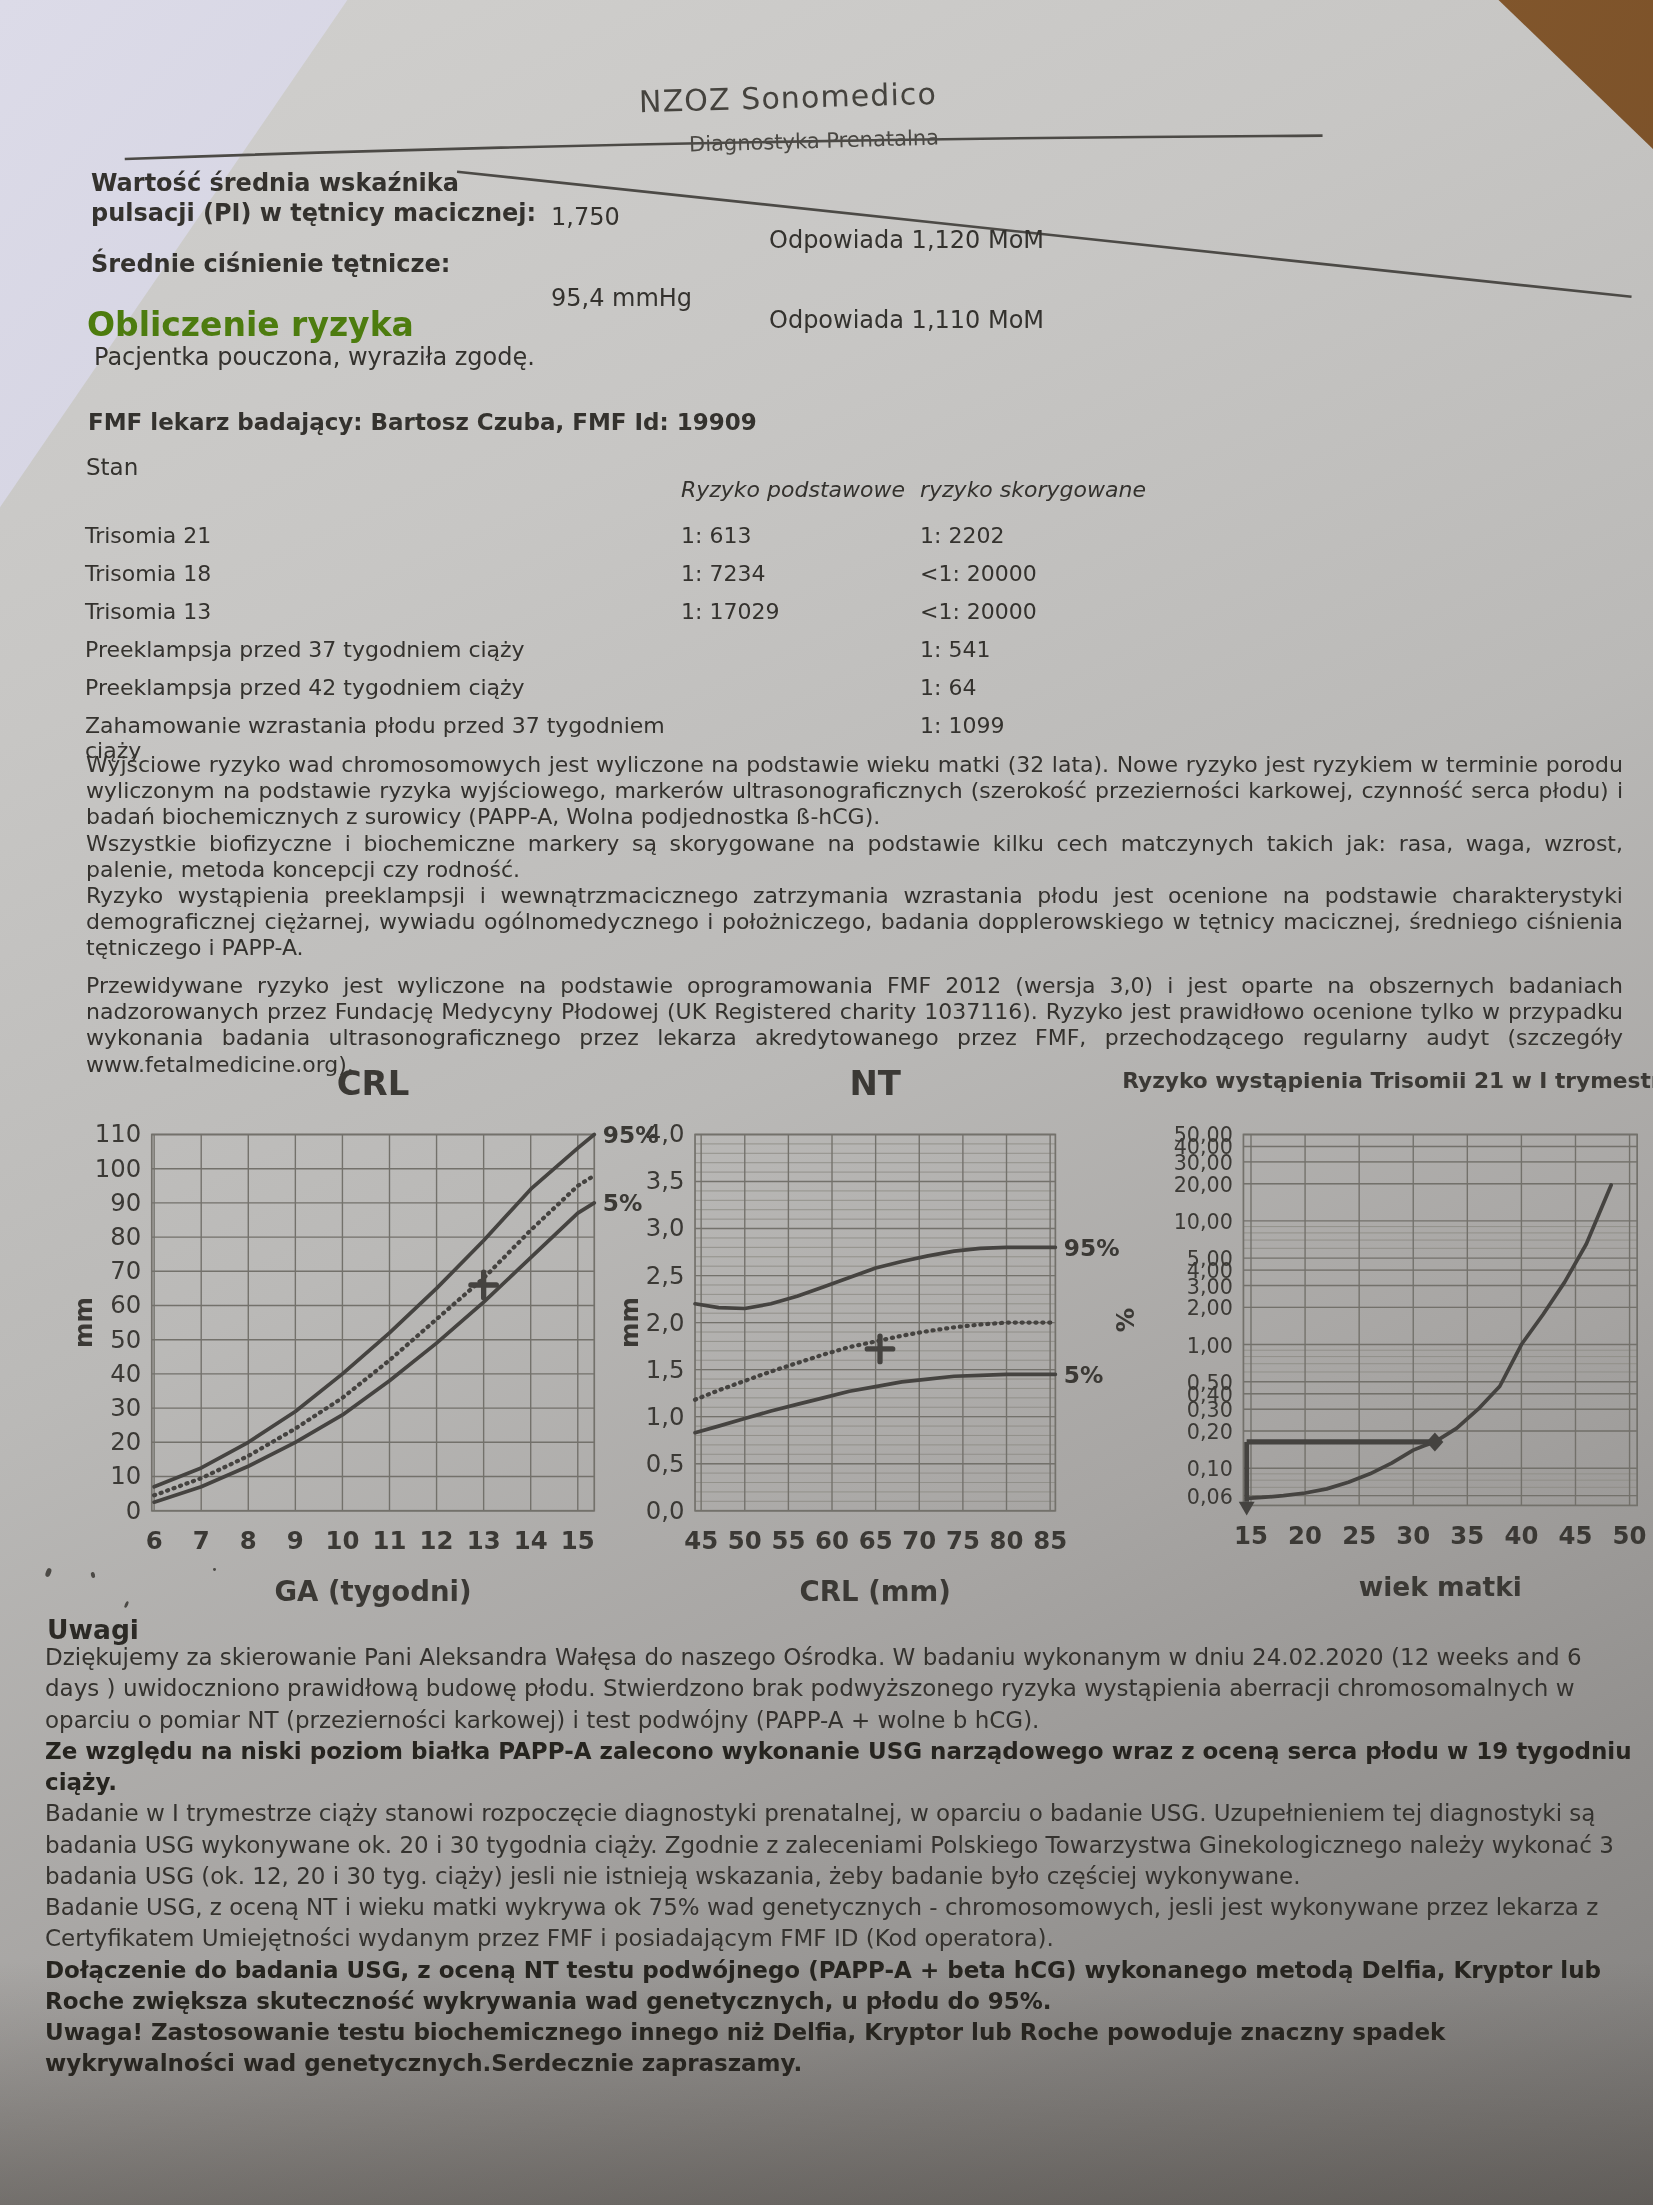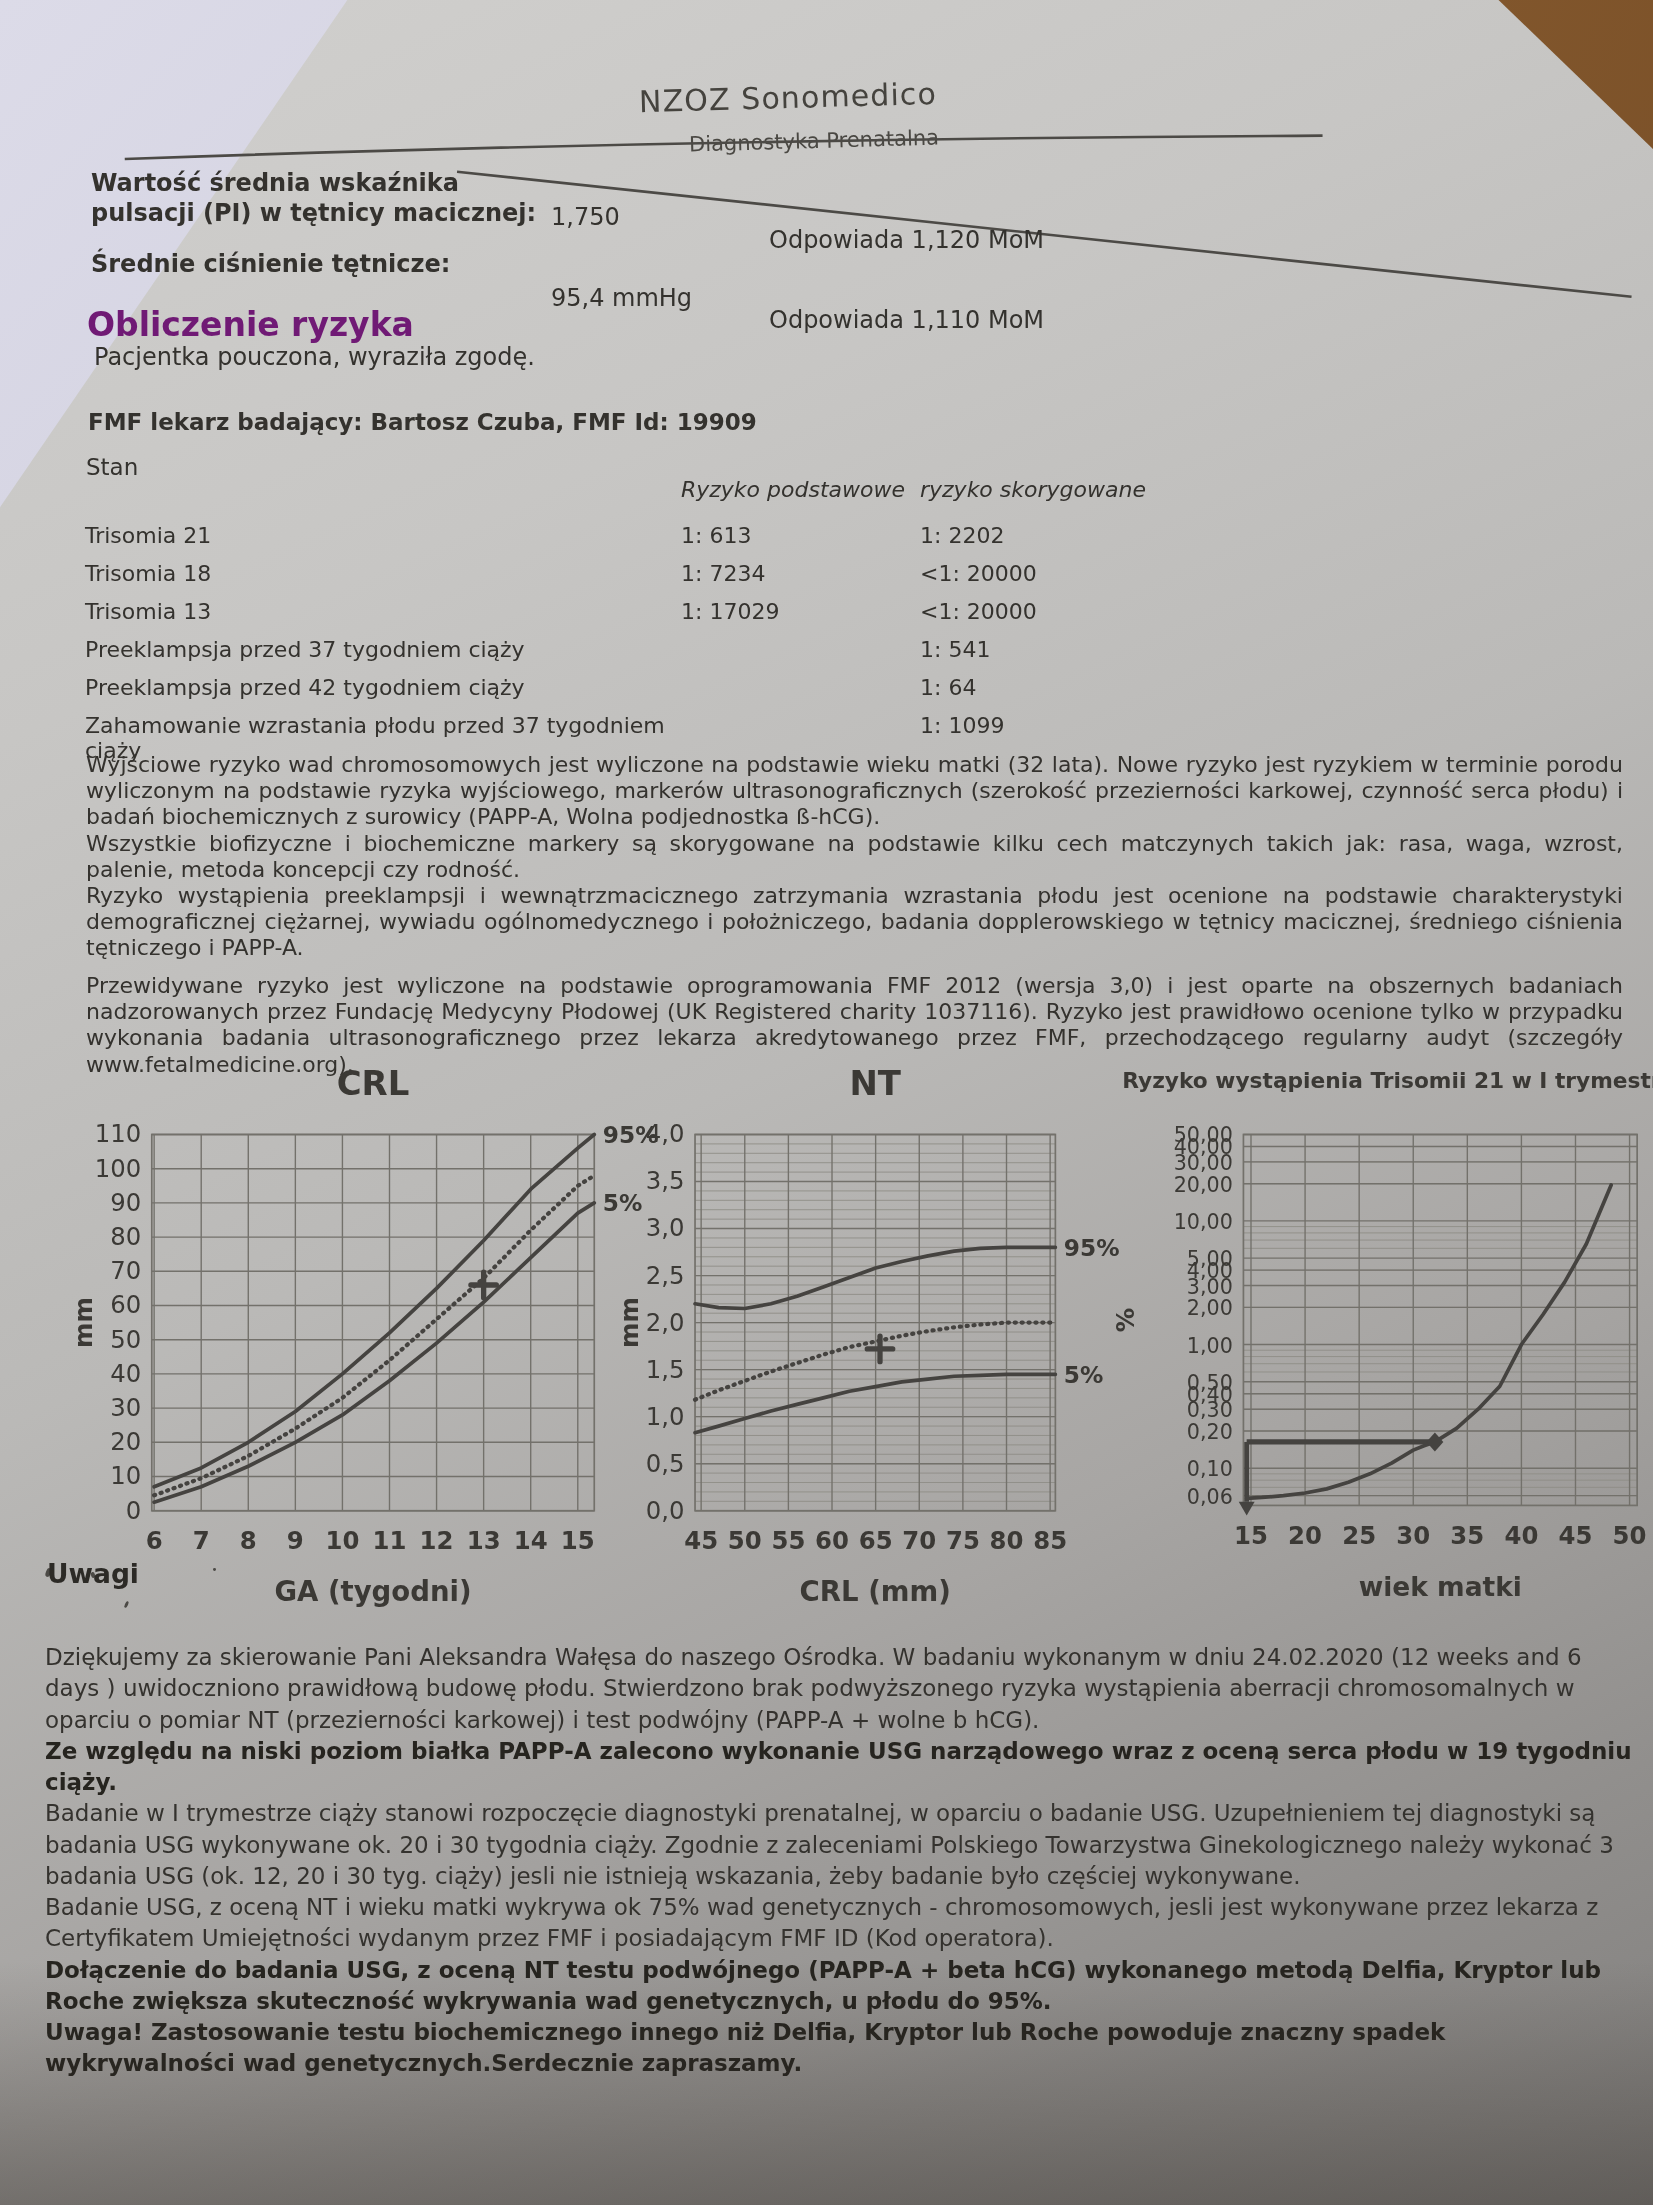--- a/index.html
+++ b/index.html
@@ -17,21 +17,21 @@
        clip-path:polygon(21% 0,90.6% 0,100% 6.8%,100% 100%,0 100%,0 23%)}
   .bottom-shade{position:absolute;left:0;right:0;bottom:0;height:244px;
        background:linear-gradient(rgba(55,48,40,0),rgba(48,42,36,.40));pointer-events:none}
   .abs{position:absolute}
   .b{font-weight:bold}
   .i{}
   .hdr-clinic{font-size:30px;letter-spacing:1.1px;color:#45433e;transform:rotate(-1.6deg)}
   .hdr-sub{font-size:21px;color:#4a4843;transform:rotate(-1.6deg)}
   .lbl{font-size:24px;font-weight:bold;line-height:1.25}
   .val{font-size:24px}
-  .h2{font-size:33px;font-weight:bold;color:#701a75}
+  .h2{font-size:33px;font-weight:bold;color:#4d7c0f}
   .body-txt{font-size:22px;line-height:1.19;text-align:justify}
   .risk-table{font-size:22px}
   .risk-head{display:grid;grid-template-columns:596px 239px auto;font-style:italic;height:46px}
   .risk-row{display:grid;grid-template-columns:596px 239px auto;height:38px;align-items:start}
   .uwagi-p{font-size:23px;line-height:1.36}
   .uwagi-p.b{color:#26241f}
   .speck{position:absolute;background:#4c4a46;border-radius:45%}
   svg{overflow:visible;display:block}
   svg text{font-family:"DejaVu Sans","Liberation Sans",sans-serif;fill:#3b3935}
 </style>
@@ -338,21 +338,21 @@
       <polygon points="216.12362637362634,843.1437852067844 246.12362637362634,843.1437852067844 231.12362637362634,869.1437852067844" fill="#454340"></polygon>
       <polygon points="586.293956043956,712.2492266508142 602.293956043956,730.2492266508142 586.293956043956,748.2492266508142 570.293956043956,730.2492266508142" fill="#454340"></polygon>
     </svg>
   </div>
 
 <div class="speck" style="left:46px;top:1568px;width:4.8px;height:8.5px;transform:rotate(20deg)"></div>
 <div class="speck" style="left:91px;top:1572px;width:3.7px;height:6.4px;transform:rotate(-15deg)"></div>
 <div class="speck" style="left:125px;top:1601px;width:3.2px;height:6.9px;transform:rotate(25deg)"></div>
 <div class="speck" style="left:213px;top:1568px;width:3.2px;height:3.2px"></div>
 
-<div class="abs b" style="left:47px;top:1558px;font-size:26.5px;color:#2c2a26">Uwagi</div>
+<div class="abs b" style="left:47px;top:1614px;font-size:26.5px;color:#2c2a26">Uwagi</div>
 <div class="abs" id="uwagi-list" style="left:45px;top:1642px;width:1590px">
     <p class="uwagi-p">Dziękujemy za skierowanie Pani Aleksandra Wałęsa do naszego Ośrodka. W badaniu wykonanym w dniu 24.02.2020 (12 weeks and 6 days ) uwidoczniono prawidłową budowę płodu. Stwierdzono brak podwyższonego ryzyka wystąpienia aberracji chromosomalnych w oparciu o pomiar NT (przezierności karkowej) i test podwójny (PAPP-A + wolne b hCG).</p>
     <p class="uwagi-p b">Ze względu na niski poziom białka PAPP-A zalecono wykonanie USG narządowego wraz z oceną serca płodu w 19 tygodniu ciąży.</p>
     <p class="uwagi-p">Badanie w I trymestrze ciąży stanowi rozpoczęcie diagnostyki prenatalnej, w oparciu o badanie USG. Uzupełnieniem tej diagnostyki są badania USG wykonywane ok. 20 i 30 tygodnia ciąży. Zgodnie z zaleceniami Polskiego Towarzystwa Ginekologicznego należy wykonać 3 badania USG (ok. 12, 20 i 30 tyg. ciąży) jesli nie istnieją wskazania, żeby badanie było częściej wykonywane.</p>
     <p class="uwagi-p">Badanie USG, z oceną NT i wieku matki wykrywa ok 75% wad genetycznych - chromosomowych, jesli jest wykonywane przez lekarza z Certyfikatem Umiejętności wydanym przez FMF i posiadającym FMF ID (Kod operatora).</p>
     <p class="uwagi-p b">Dołączenie do badania USG, z oceną NT testu podwójnego (PAPP-A + beta hCG) wykonanego metodą Delfia, Kryptor lub Roche zwiększa skuteczność wykrywania wad genetycznych, u płodu do 95%.</p>
     <p class="uwagi-p b">Uwaga! Zastosowanie testu biochemicznego innego niż Delfia, Kryptor lub Roche powoduje znaczny spadek wykrywalności wad genetycznych.Serdecznie zapraszamy.</p>
   </div>
 
 <div class="bottom-shade"></div>

